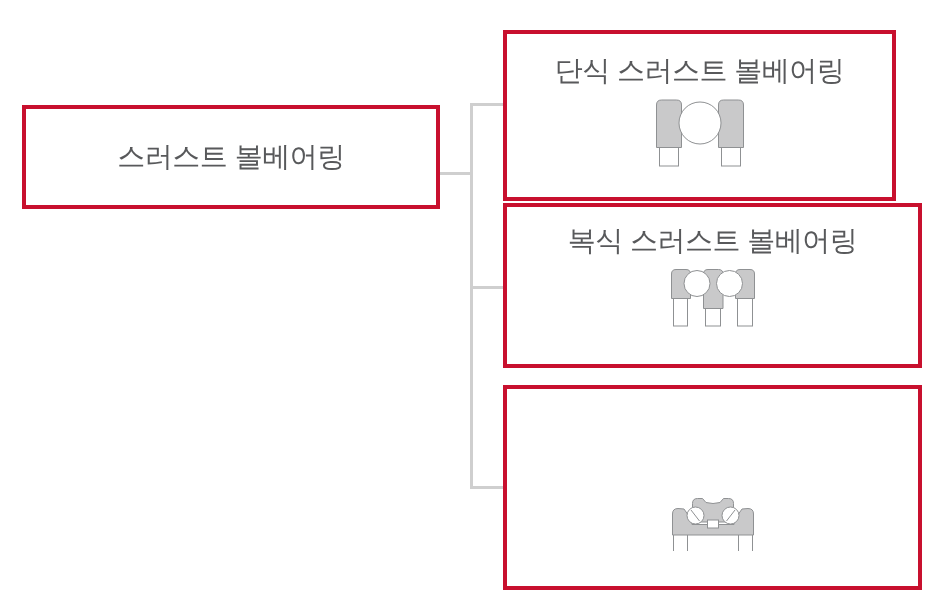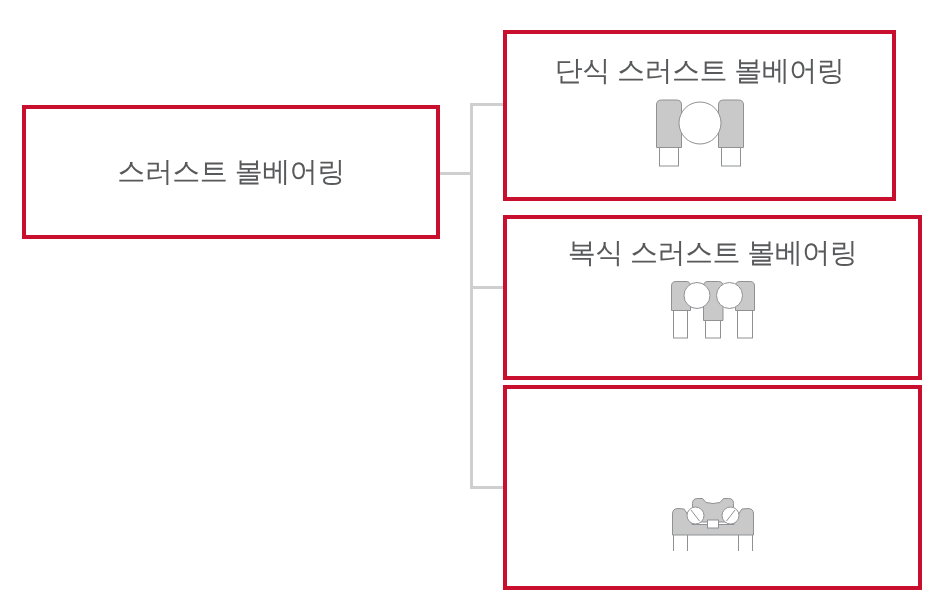--- a/index.html
+++ b/index.html
@@ -51,42 +51,42 @@
     position:absolute;
     left:50%;
     transform:translateX(-50%);
   }
 </style>
 </head>
 <body>
 
 <div class="canvas">
 
-  <div class="node root-node" style="left:22px;top:105px;width:418px;height:134px;">
+  <div class="node root-node" style="left:22px;top:105px;width:418px;height:104px;">
     <div class="node-label">스러스트 볼베어링</div>
   </div>
 
   <div class="connector" style="left:440px;top:172px;width:31px;height:3px;"></div>
   <div class="connector" style="left:470px;top:103px;width:3px;height:386px;"></div>
   <div class="connector" style="left:470px;top:103px;width:33px;height:3px;"></div>
   <div class="connector" style="left:470px;top:286px;width:33px;height:3px;"></div>
   <div class="connector" style="left:470px;top:486px;width:33px;height:3px;"></div>
 
   <div class="node" style="left:503px;top:17px;width:393px;height:171px;margin-top:13px;">
     <div class="node-label child-label" style="top:17px;">단식 스러스트 볼베어링</div>
     <svg class="bearing-icon" style="top:65px;" width="88" height="68" viewBox="0 0 88 68">
       <path d="M0.5,48.5 L0.5,6 Q0.5,1 5.5,1 L20.5,1 Q25.5,1 25.5,6 L25.5,48.5 Z" fill="var(--icon-fill)" stroke="var(--icon-stroke)" stroke-width="1"></path>
       <path d="M62.5,48.5 L62.5,6 Q62.5,1 67.5,1 L82.5,1 Q87.5,1 87.5,6 L87.5,48.5 Z" fill="var(--icon-fill)" stroke="var(--icon-stroke)" stroke-width="1"></path>
       <rect x="3.5" y="48.5" width="19" height="18.5" fill="#FFFFFF" stroke="var(--icon-stroke)" stroke-width="1"></rect>
       <rect x="65.5" y="48.5" width="19" height="18.5" fill="#FFFFFF" stroke="var(--icon-stroke)" stroke-width="1"></rect>
       <circle cx="44" cy="24" r="21" fill="#FFFFFF" stroke="var(--icon-stroke)" stroke-width="1"></circle>
     </svg>
   </div>
 
-  <div class="node" style="left:503px;top:203px;width:419px;height:165px;margin-top:12px;">
+  <div class="node" style="left:503px;top:203px;width:419px;height:165px;">
     <div class="node-label child-label" style="top:14px;">복식 스러스트 볼베어링</div>
     <svg class="bearing-icon" style="top:62px;" width="84" height="58" viewBox="0 0 84 58">
       <path d="M0.5,29.5 L0.5,5 Q0.5,0.5 5,0.5 L15,0.5 Q19.5,0.5 19.5,5 L19.5,29.5 Z" fill="var(--icon-fill)" stroke="var(--icon-stroke)" stroke-width="1"></path>
       <path d="M32.5,39.5 L32.5,5 Q32.5,0.5 37,0.5 L47.5,0.5 Q52,0.5 52,5 L52,39.5 Z" fill="var(--icon-fill)" stroke="var(--icon-stroke)" stroke-width="1"></path>
       <path d="M64.5,29.5 L64.5,5 Q64.5,0.5 69,0.5 L79,0.5 Q83.5,0.5 83.5,5 L83.5,29.5 Z" fill="var(--icon-fill)" stroke="var(--icon-stroke)" stroke-width="1"></path>
       <rect x="2.5" y="29.5" width="14" height="27.5" fill="#FFFFFF" stroke="var(--icon-stroke)" stroke-width="1"></rect>
       <rect x="34.5" y="39.5" width="15" height="17.5" fill="#FFFFFF" stroke="var(--icon-stroke)" stroke-width="1"></rect>
       <rect x="66.5" y="29.5" width="15" height="27.5" fill="#FFFFFF" stroke="var(--icon-stroke)" stroke-width="1"></rect>
       <circle cx="26" cy="14.5" r="13" fill="#FFFFFF" stroke="var(--icon-stroke)" stroke-width="1"></circle>
       <circle cx="58.5" cy="14.5" r="13" fill="#FFFFFF" stroke="var(--icon-stroke)" stroke-width="1"></circle>

